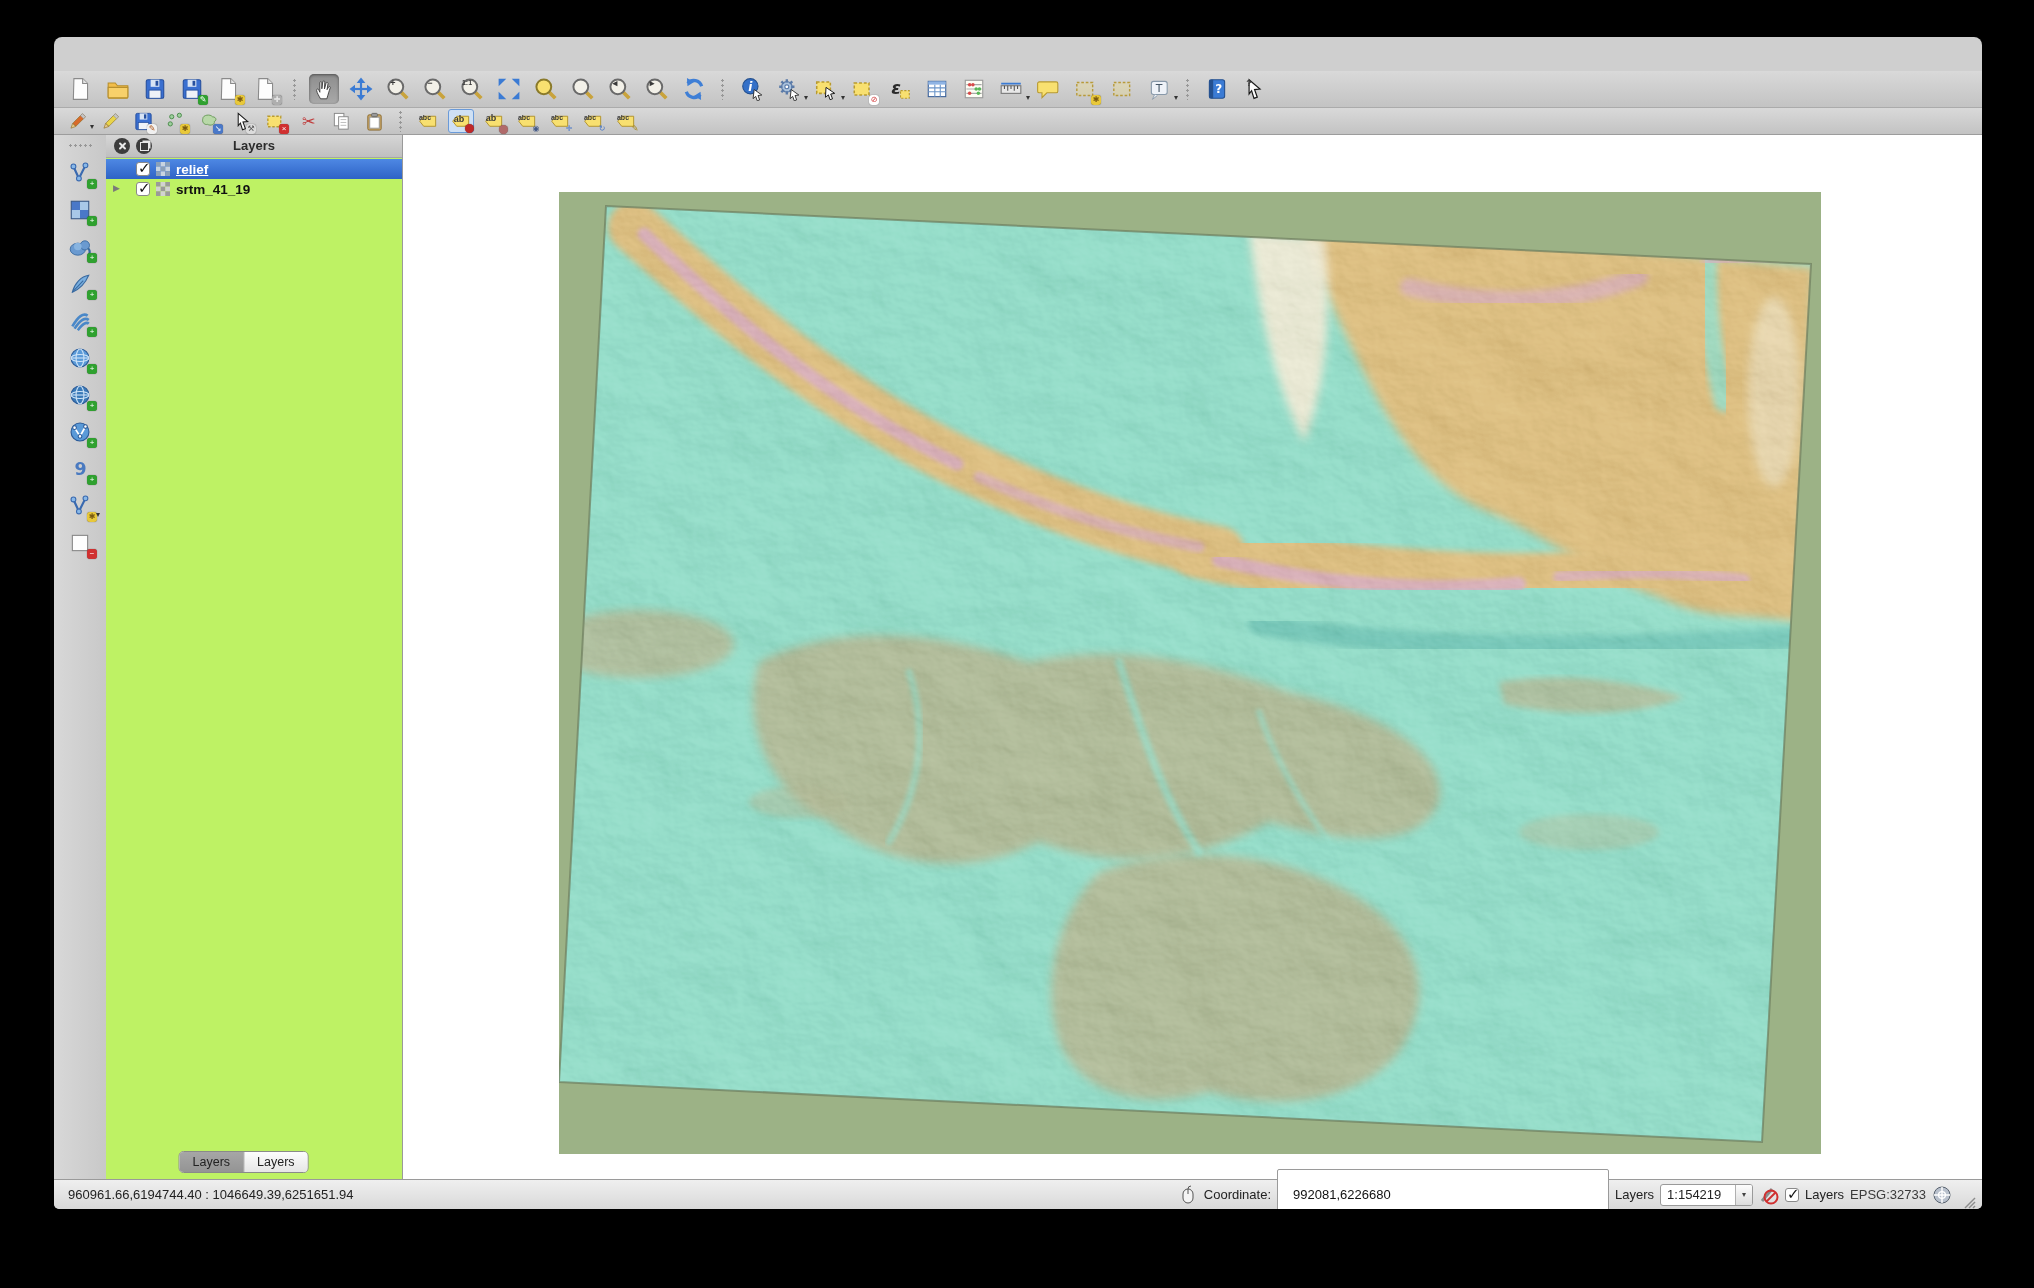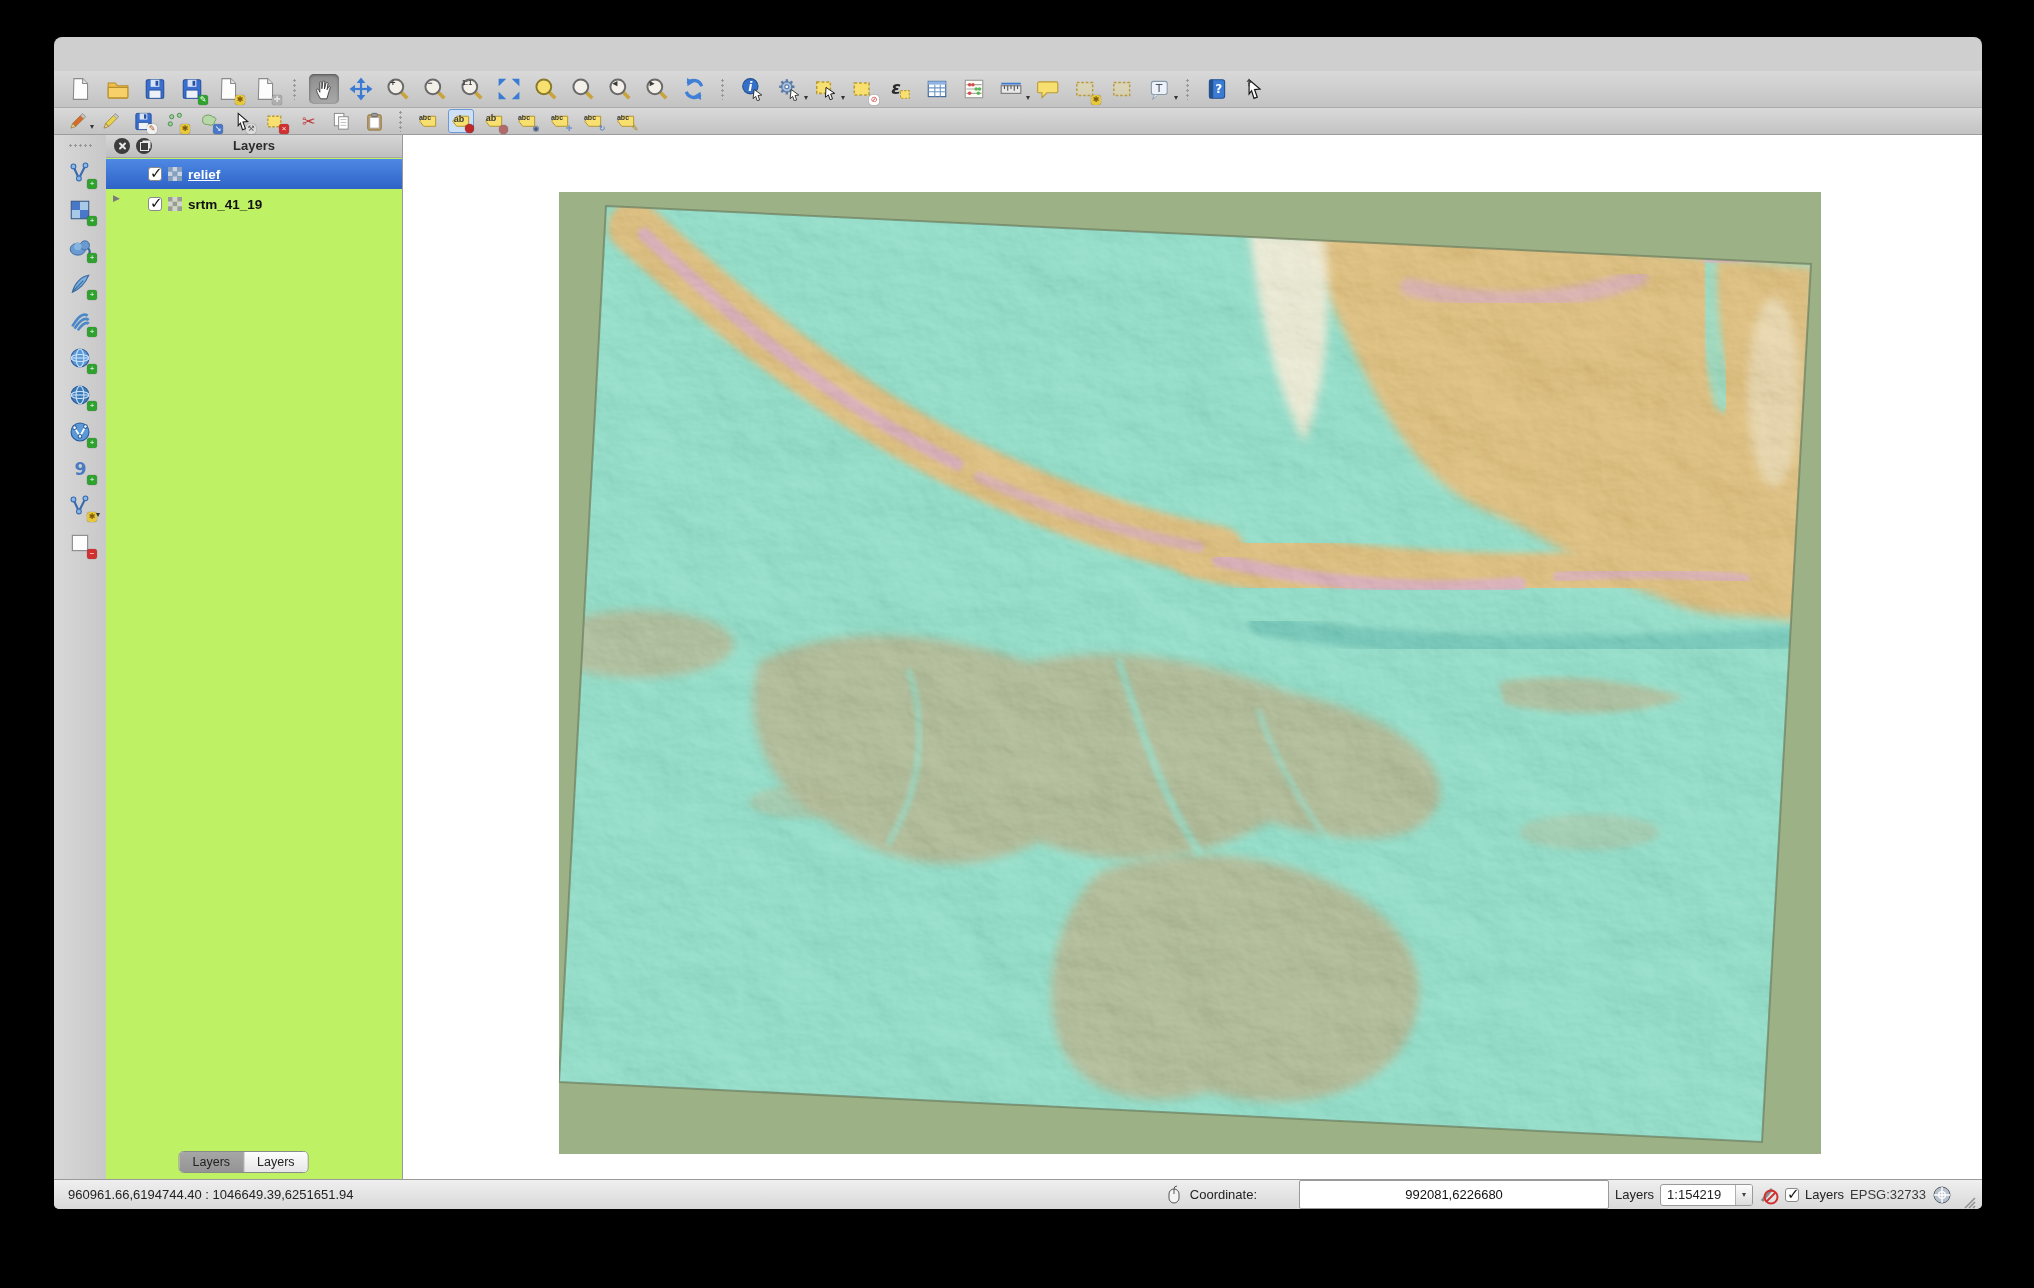--- a/index.html
+++ b/index.html
@@ -50,21 +50,21 @@
   .pbtn{position:absolute;top:3px;width:16px;height:16px;border-radius:50%;background:#3c3c3c;
     display:flex;align-items:center;justify-content:center;}
   .pbtn.close{left:8px;}
   .pbtn.float{left:30px;}
   .pbtn .x1,.pbtn .x2{position:absolute;width:9px;height:2px;background:#e8e8e8;border-radius:1px;}
   .pbtn .x1{transform:rotate(45deg);} .pbtn .x2{transform:rotate(-45deg);}
   .pbtn .sq{width:7px;height:7px;border:1.6px solid #e8e8e8;box-shadow:2px -2px 0 -0.5px #e8e8e8;}
   .ptitle{position:absolute;left:0;right:0;top:0;height:22px;line-height:22px;text-align:center;
     font-size:13px;font-weight:bold;color:#2c2c2c;}
   .tree{position:absolute;left:0;right:0;top:24px;}
-  .layer-row{position:relative;height:30px;display:flex;align-items:center;gap:6px;padding-left:42px;text-align:center;}
+  .layer-row{position:relative;height:20px;display:flex;align-items:center;gap:6px;padding-left:30px;text-align:center;}
   .layer-row.active{background:linear-gradient(#4e88e4,#2e63c6);}
   .layer-row .exp{position:absolute;left:7px;top:4px;font-size:9px;color:#7a7a7a;}
   .cbx{width:14px;height:14px;background:#fff;border:1px solid #8a8a8a;border-radius:3px;flex:0 0 auto;
     position:relative;display:inline-block;box-sizing:border-box;}
   .cbx.on::after{content:"\2713";position:absolute;left:1px;top:-4px;font-size:15px;font-weight:bold;color:#111;}
   .licon{width:14px;height:14px;flex:0 0 auto;}
   .lname{font-size:13.5px;font-weight:bold;color:#111;}
   .layer-row.active .lname{color:#fff;text-decoration:underline;}
   .ptabs{position:absolute;left:50%;transform:translateX(-58%);bottom:7px;display:flex;height:20px;
     border:1px solid #8a8a8a;border-radius:5px;overflow:hidden;background:#fff;}
@@ -76,21 +76,21 @@
   .canvas{position:absolute;left:349px;top:0;right:0;bottom:0;background:#ffffff;overflow:hidden;}
   .mapviz{position:absolute;left:156px;top:57px;width:1262px;height:962px;}
   
   .statusbar{position:absolute;left:0;right:0;bottom:0;height:29px;background:linear-gradient(#efefef,#d9d9d9);
     border-top:1px solid #9a9a9a;display:flex;align-items:center;font-size:13px;color:#222;padding:0 6px;gap:6px;
     border-radius:0 0 5px 5px;}
   .extents{margin-left:8px;white-space:nowrap;}
   .spacer{flex:1;}
   .slabel{white-space:nowrap;}
   .coordfield{width:300px;height:19px;border:1px solid #9a9a9a;border-radius:2px;background:#fff;
-    text-align:center;font-size:13px;font-family:inherit;color:#111;padding:4px;margin-left:36px;}
+    text-align:left;font-size:13px;font-family:inherit;color:#111;padding:15px;}
   .scalecombo{display:flex;align-items:center;height:20px;border:1px solid #9a9a9a;border-radius:3px;
     background:#fff;overflow:hidden;}
   .scaleval{padding:0 6px;font-size:13px;min-width:62px;}
   .scalearrow{width:16px;height:20px;background:linear-gradient(#fdfdfd,#dcdcdc);border-left:1px solid #b0b0b0;
     font-size:8px;line-height:20px;text-align:center;color:#444;}
   .sicon{width:20px;height:20px;flex:0 0 auto;}
   .crs{color:#3a3a3a;white-space:nowrap;}
   .grip{width:16px;height:16px;margin-left:2px;align-self:flex-end;}
   svg text{font-family:"DejaVu Sans",sans-serif;}
 </style>

